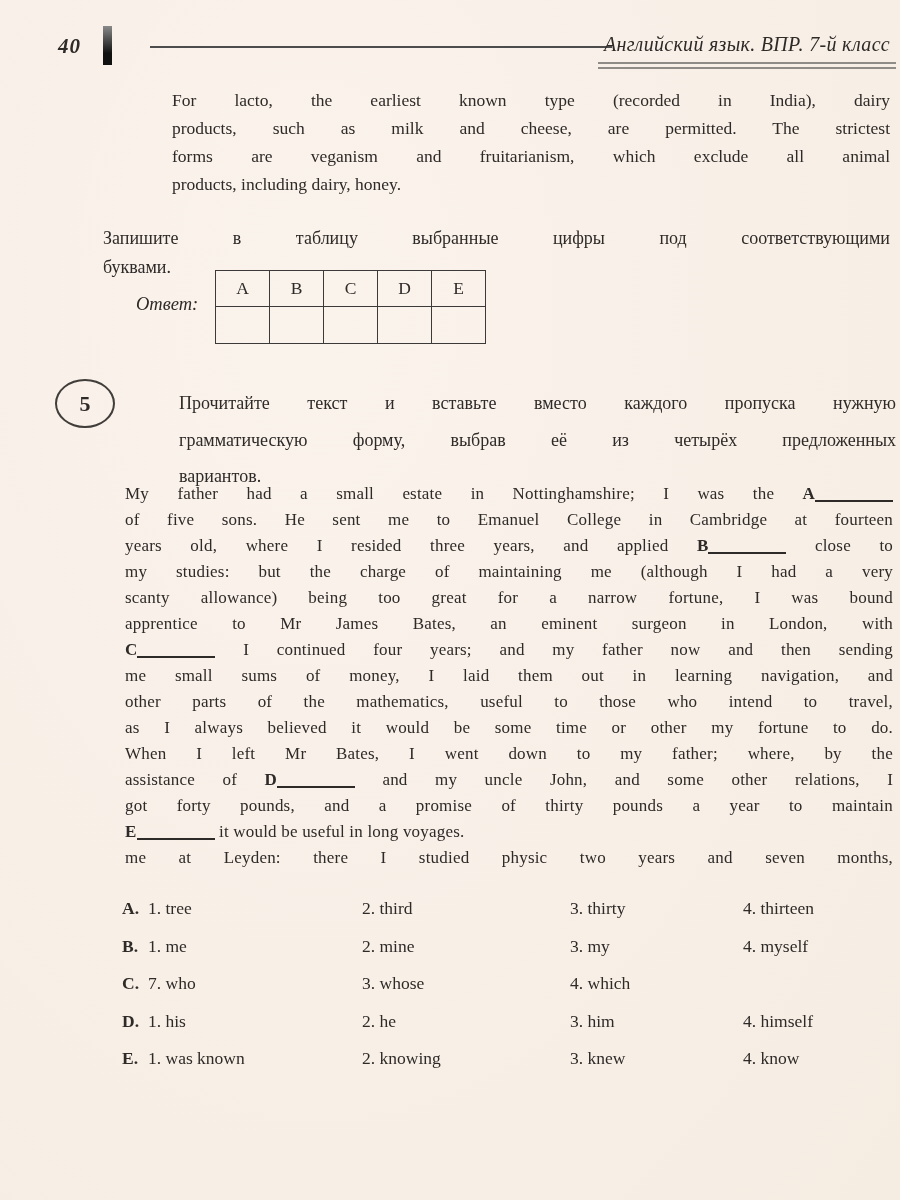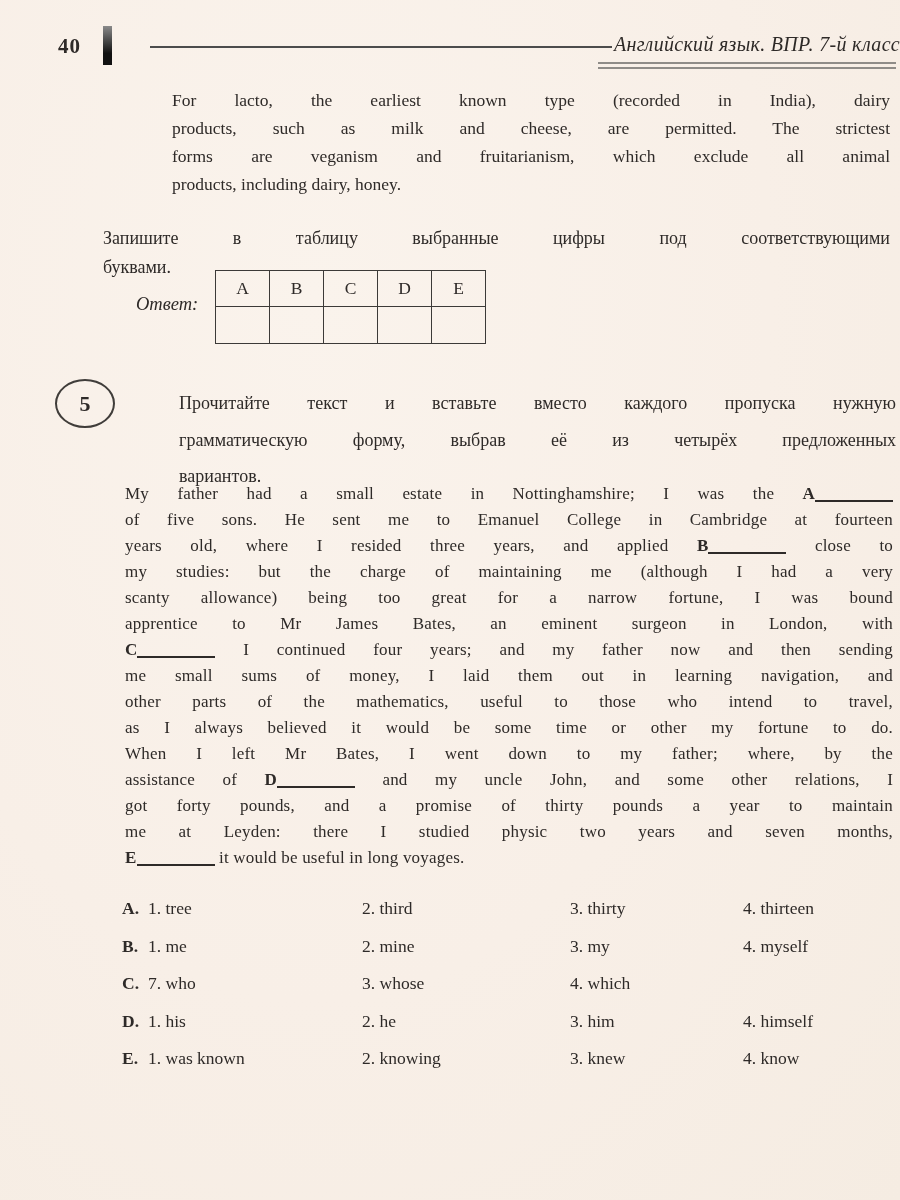--- a/index.html
+++ b/index.html
@@ -4,24 +4,24 @@
 <style>
   html,body{margin:0;padding:0;}
   body{width:900px;height:1200px;background:#efe6dd;}
   .page{
     position:relative;width:900px;height:1200px;overflow:hidden;
     background:radial-gradient(ellipse at 35% 25%, #faf3ec 0%, #f8efe7 55%, #f5ece2 100%);
     font-family:"Liberation Serif","DejaVu Serif",serif;
     color:#2e2a28;
   }
   
-  .pagenum{position:absolute;left:58px;top:34px;font-size:21px;font-weight:bold;letter-spacing:1px;}
+  .pagenum{position:absolute;left:58px;top:34px;font-size:21px;font-weight:bold;letter-spacing:1px;font-style:italic;}
   .hbar{position:absolute;left:103px;top:26px;width:9px;height:39px;background:linear-gradient(#8a8a8a,#111 70%);}
   .hrule{position:absolute;left:150px;top:46px;width:462px;height:2px;background:#4c4c4c;}
-  .htitle{position:absolute;right:0;top:33px;font-style:italic;font-size:20px;letter-spacing:0.3px;white-space:nowrap;}
+  .htitle{position:absolute;right:10px;top:33px;font-style:italic;font-size:20px;letter-spacing:0.3px;white-space:nowrap;}
   .hunderline{position:absolute;left:598px;right:4px;top:62px;height:3px;border-top:2.5px solid #8f8c88;border-bottom:2.5px solid #8f8c88;}
   
   .tblock{position:absolute;}
   .tline{text-align:justify;text-align-last:justify;text-justify:inter-word;white-space:normal;}
   .tline-last{text-align-last:left;}
   .para1{left:172px;width:718px;top:86px;font-size:17.5px;line-height:28px;}
   .instr4{left:103px;width:787px;top:202px;font-size:18px;line-height:29px;margin-top:22px;}
   .instr5{left:179px;width:717px;top:385px;font-size:18px;line-height:36.5px;}
   .story{left:125px;width:768px;top:481px;font-size:17px;line-height:26px;letter-spacing:0.2px;}
   .story b{font-weight:bold;}
@@ -100,22 +100,22 @@
       <div class="tline">my studies: but the charge of maintaining me (although I had a very</div>
       <div class="tline">scanty allowance) being too great for a narrow fortune, I was bound</div>
       <div class="tline">apprentice to Mr James Bates, an eminent surgeon in London, with</div>
       <div class="tline"><b>C</b><span class="blank"></span> I continued four years; and my father now and then sending</div>
       <div class="tline">me small sums of money, I laid them out in learning navigation, and</div>
       <div class="tline">other parts of the mathematics, useful to those who intend to travel,</div>
       <div class="tline">as I always believed it would be some time or other my fortune to do.</div>
       <div class="tline">When I left Mr Bates, I went down to my father; where, by the</div>
       <div class="tline">assistance of <b>D</b><span class="blank"></span> and my uncle John, and some other relations, I</div>
       <div class="tline">got forty pounds, and a promise of thirty pounds a year to maintain</div>
+      <div class="tline tline-last"><b>E</b><span class="blank"></span> it would be useful in long voyages.</div>
       <div class="tline">me at Leyden: there I studied physic two years and seven months,</div>
-      <div class="tline tline-last"><b>E</b><span class="blank"></span> it would be useful in long voyages.</div>
     </div>
 
   <div class="options" id="options">
       <div class="opt-row">
         <span class="opt-letter">A.</span>
         <span class="opt-choice">1. tree</span>
         <span class="opt-choice">2. third</span>
         <span class="opt-choice">3. thirty</span>
         <span class="opt-choice">4. thirteen</span>
       </div>

